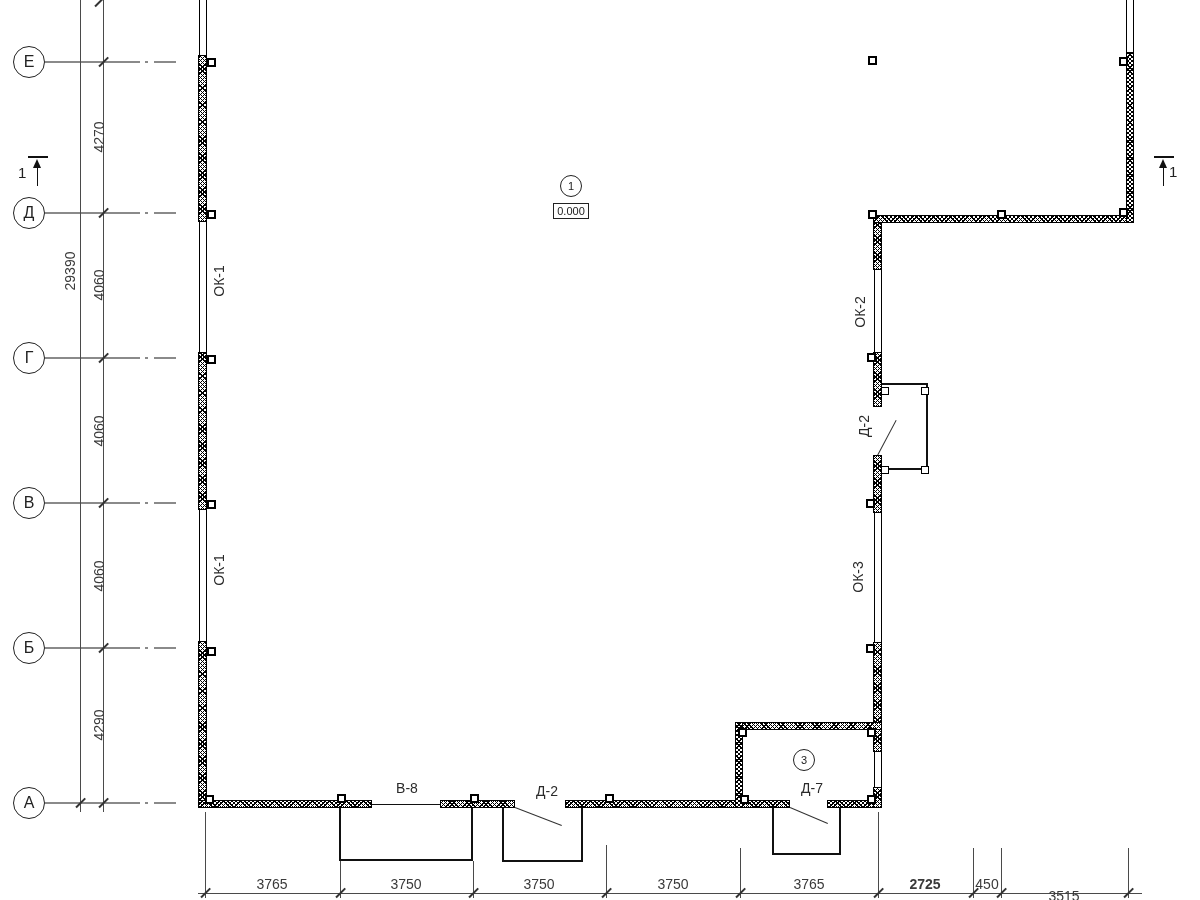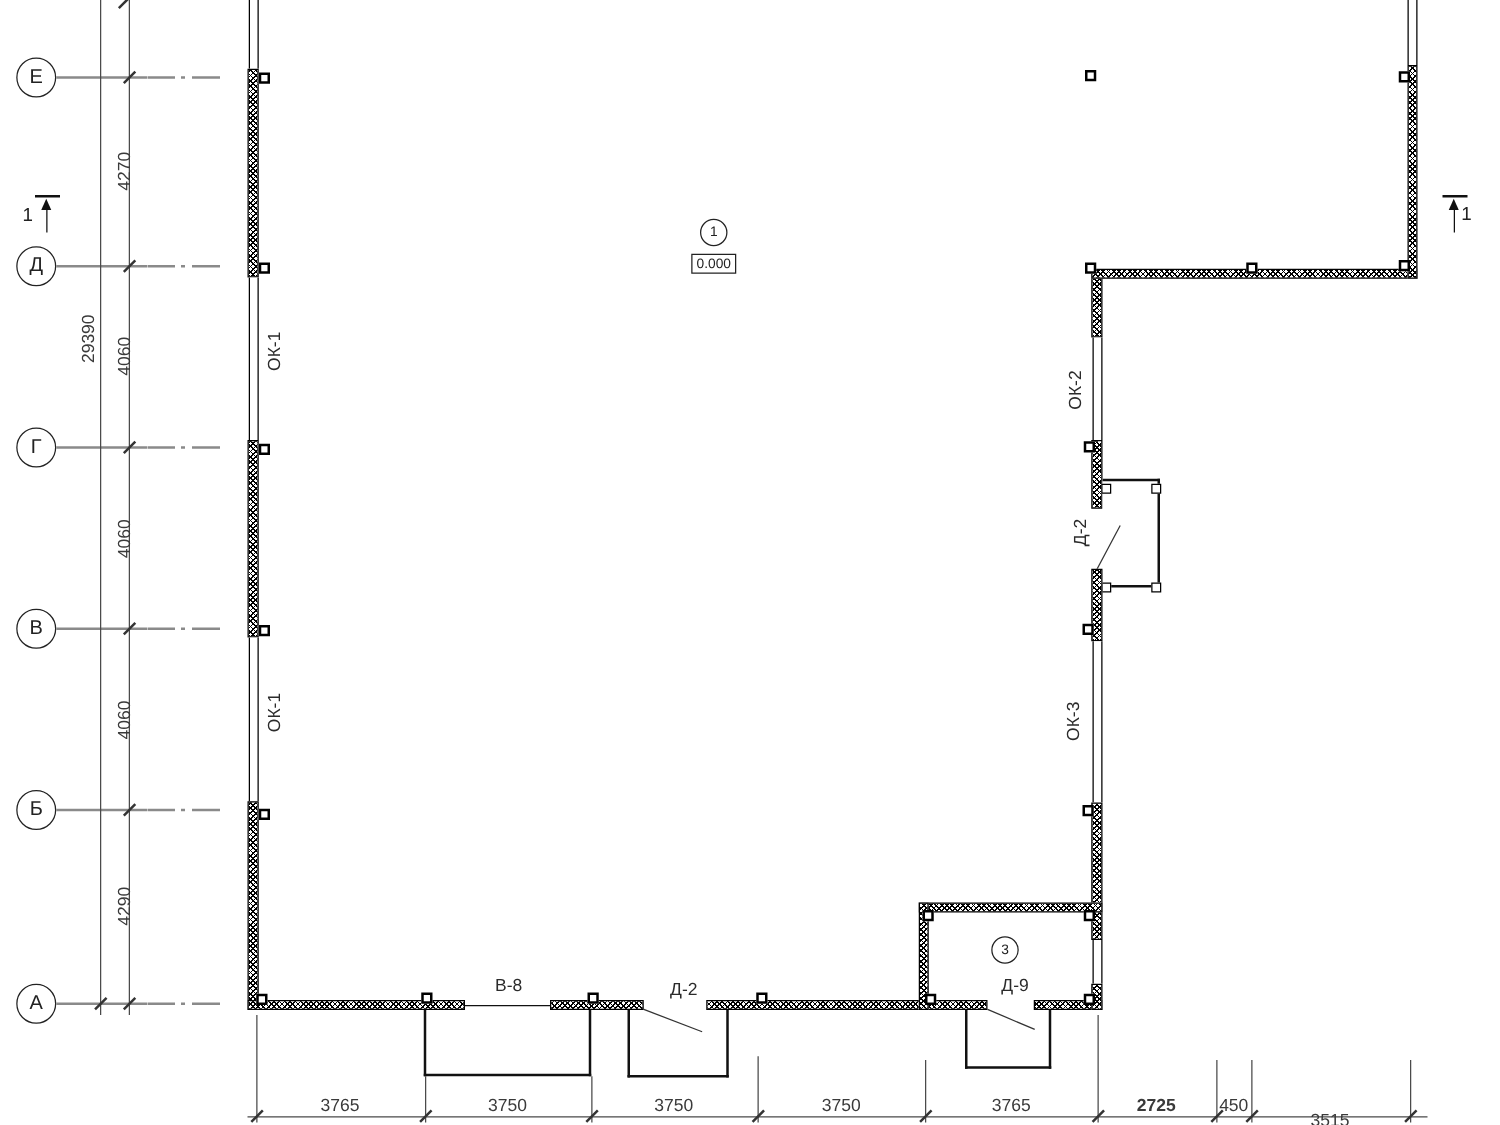--- a/index.html
+++ b/index.html
@@ -185,21 +185,21 @@
   <div class="colsq" style="left:1118.5px;top:207.5px;"></div>
   <div class="colsq" style="left:867.5px;top:55.5px;"></div>
 
   <div class="lbl vtext" style="left:197px;top:273px;width:44px;">ОК-1</div>
   <div class="lbl vtext" style="left:197px;top:562px;width:44px;">ОК-1</div>
   <div class="lbl vtext" style="left:838px;top:304px;width:44px;">ОК-2</div>
   <div class="lbl vtext" style="left:836px;top:569px;width:44px;">ОК-3</div>
   <div class="lbl vtext" style="left:842px;top:418px;width:44px;">Д-2</div>
   <div class="lbl" style="left:387px;top:780px;width:40px;">В-8</div>
   <div class="lbl" style="left:527px;top:783px;width:40px;">Д-2</div>
-  <div class="lbl" style="left:792px;top:780px;width:40px;">Д-9</div>
+  <div class="lbl" style="left:792px;top:780px;width:40px;">Д-7</div>
 
   <div class="nodecircle" style="left:560px;top:175px;">
       <span>1</span>
     </div>
   <div class="levelbox" style="left:553px;top:203px;width:36px;height:16px;">
       <span>0.000</span>
     </div>
   <div class="nodecircle" style="left:793px;top:749px;">
       <span>3</span>
     </div>

